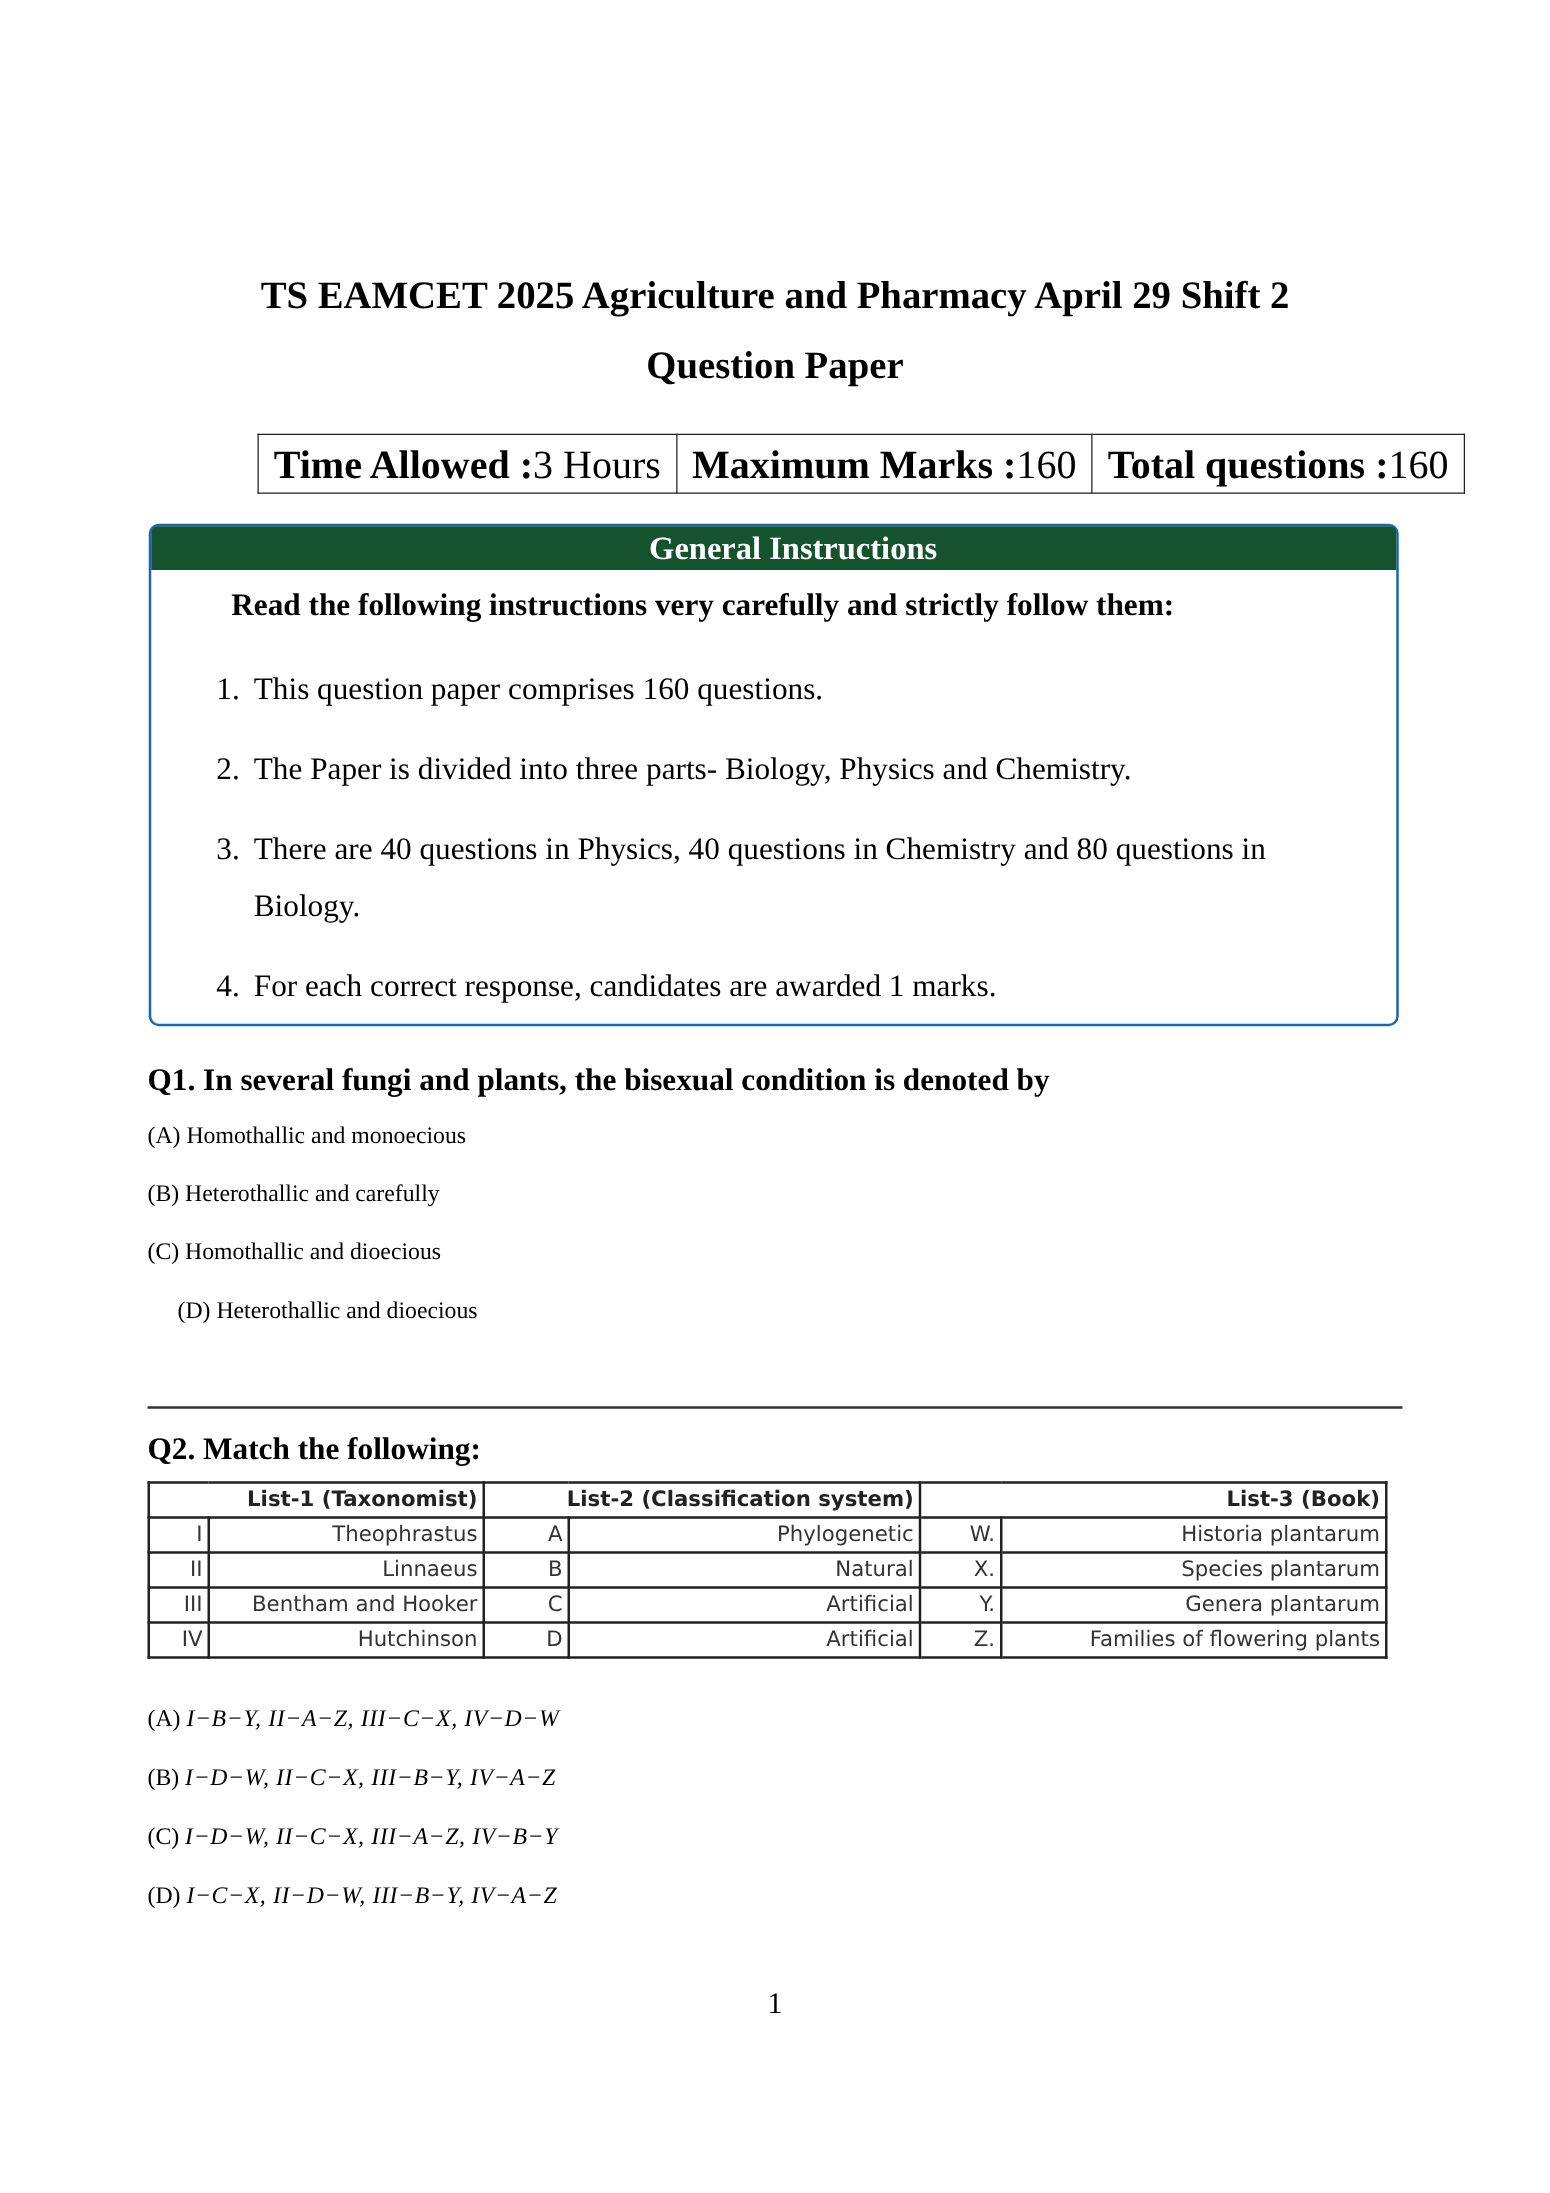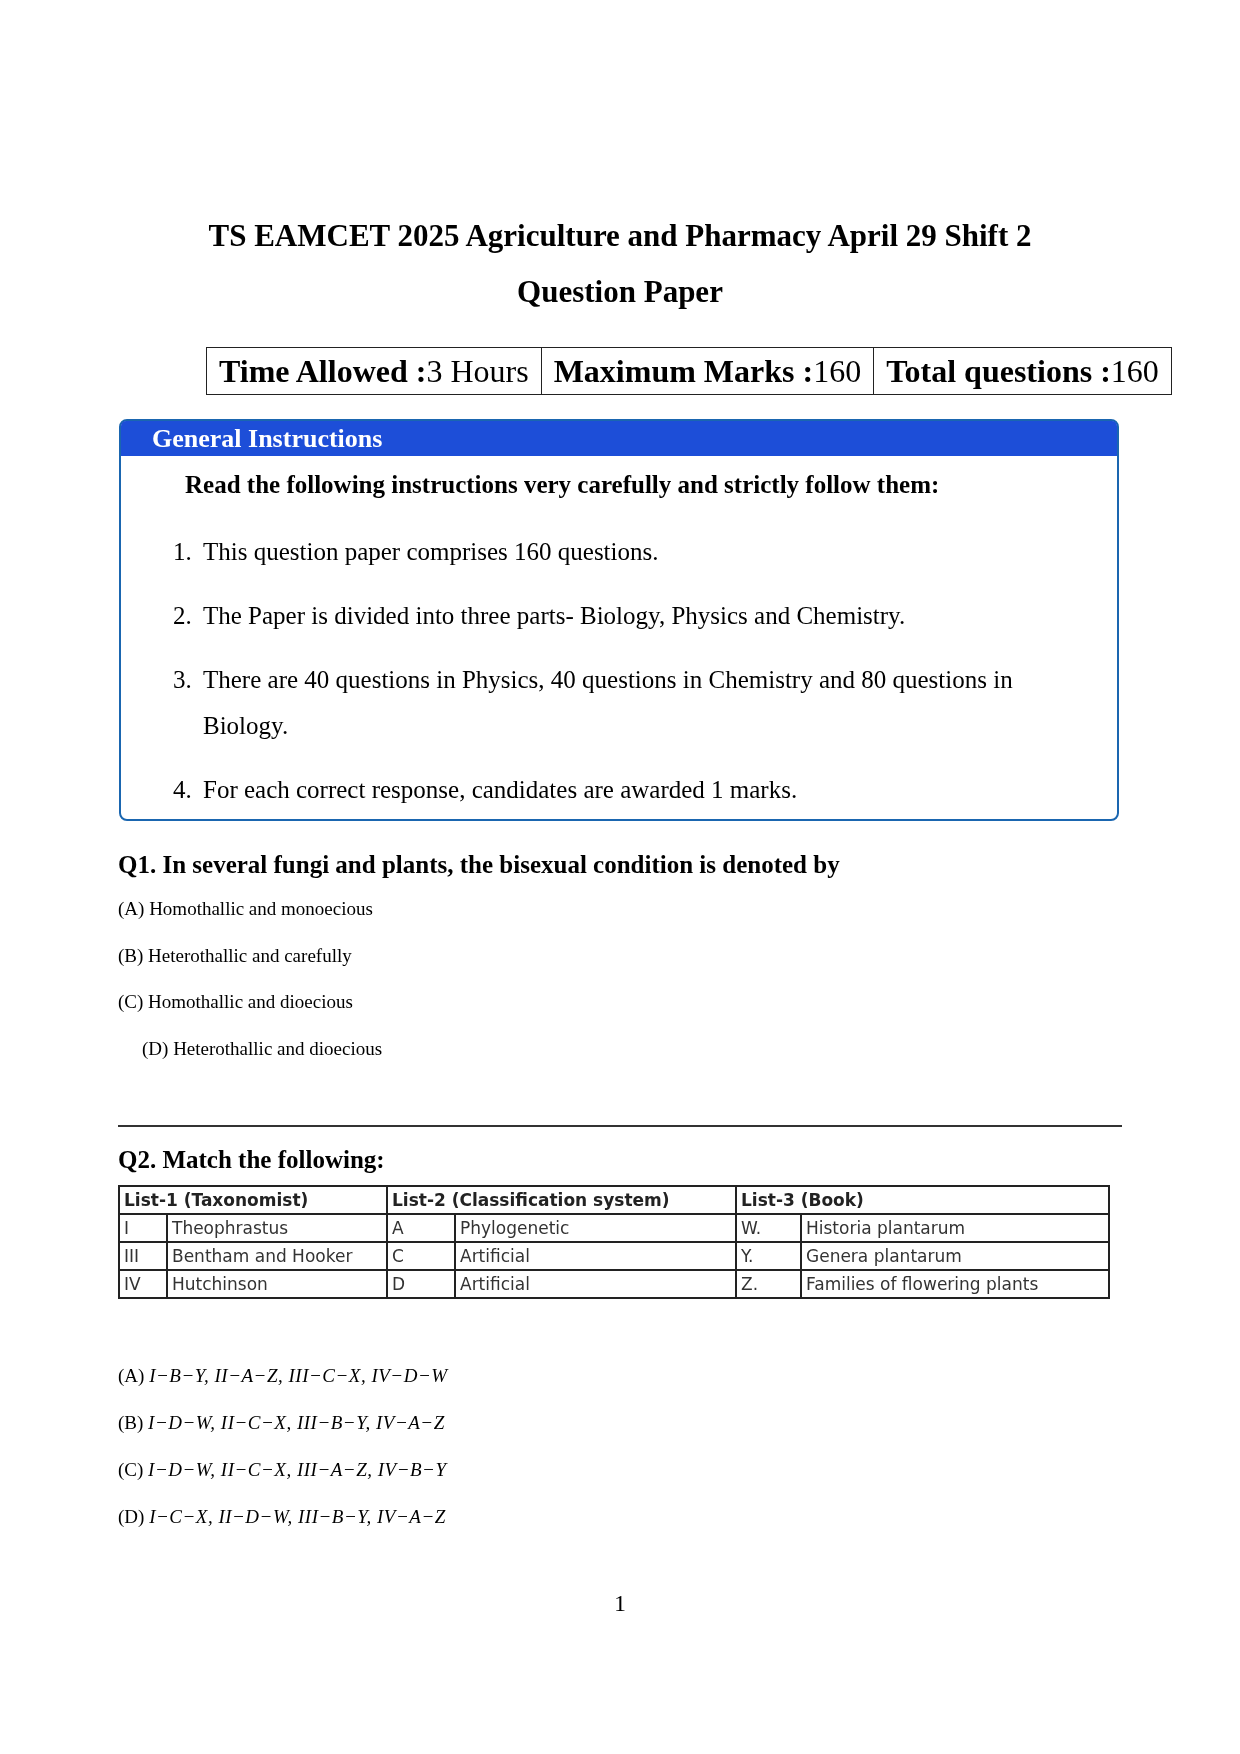--- a/index.html
+++ b/index.html
@@ -7,32 +7,32 @@
          font-family:"Liberation Serif","DejaVu Serif",serif; color:#000; }
   .title { position:absolute; left:0; width:1240px; text-align:center;
            font-weight:bold; font-size:31px; }
   #t1 { top:218px; }
   #t2 { top:274px; }
   .meta-table { position:absolute; left:206px; top:347px; border-collapse:collapse; }
   .meta-table td { border:1.3px solid #222; padding:0 12px; height:46px; font-size:32px; white-space:nowrap;text-align:right; }
   .meta-table b { font-weight:bold; }
   .instr-box { position:absolute; left:119px; top:419px; width:1000px; height:402px;
                border:2.5px solid #1a66b0; border-radius:8px; box-sizing:border-box; }
-  .instr-head { height:35px; background:#1d4ed8; border-radius:5px 5px 0 0;
-                color:#fff; font-size:26px; font-weight:bold; padding-left:31px; line-height:35px; }
+  .instr-head { height:35px; background:#14532d; border-radius:5px 5px 0 0;
+                color:#fff; font-size:26px; font-weight:bold; padding-left:31px; line-height:35px;text-align:center; }
   .instr-lead { position:absolute; left:32px; top:50px; font-size:25px; font-weight:bold;margin-left:32px; }
   .instr-list { position:absolute; left:52px; top:108px; width:920px; margin:0; padding:0; list-style:none; font-size:25px; }
   .instr-list li { position:relative; padding-left:30px; line-height:46px; margin-bottom:18px; }
   .instr-list li .num { position:absolute; left:0; top:0; }
   .q-title { position:absolute; left:118px; font-size:25px; font-weight:bold; }
   .opt { position:absolute; left:118px; font-size:19px; }
   .hr { position:absolute; left:118px; top:1125px; width:1004px; height:1.5px; background:#333; }
   .match-table { position:absolute; left:118px; top:1185px; border-collapse:collapse;
                  font-family:"DejaVu Sans","Liberation Sans",sans-serif; font-size:17px; color:#333; }
-  .match-table td { border:2px solid #222; height:26px; padding:0 4px; white-space:nowrap; }
+  .match-table td { border:2px solid #222; height:26px; padding:0 4px; white-space:nowrap;text-align:right; }
   .match-table .hdr td { font-weight:bold; color:#222; }
   .math { font-style:italic; font-family:"Liberation Serif","DejaVu Serif",serif; letter-spacing:0.5px; }
   .pageno { position:absolute; left:0; width:1240px; top:1590px; text-align:center; font-size:24px; }
 </style>
 </head>
 <body>
 
 <div id="t1" class="title">TS EAMCET 2025 Agriculture and Pharmacy April 29 Shift 2</div>
 <div id="t2" class="title">Question Paper</div>
 
@@ -76,20 +76,28 @@
   </tr>
   <tr>
     <td style="width:38px;">I</td>
         <td>Theophrastus</td>
     <td style="width:58px;">A</td>
         <td>Phylogenetic</td>
     <td style="width:55px;">W.</td>
         <td>Historia plantarum</td>
   </tr>
   <tr>
+    <td>II</td>
+        <td>Linnaeus</td>
+    <td>B</td>
+        <td>Natural</td>
+    <td>X.</td>
+        <td>Species plantarum</td>
+  </tr>
+  <tr>
     <td>III</td>
         <td>Bentham and Hooker</td>
     <td>C</td>
         <td>Artificial</td>
     <td>Y.</td>
         <td>Genera plantarum</td>
   </tr>
   <tr>
     <td>IV</td>
         <td>Hutchinson</td>

